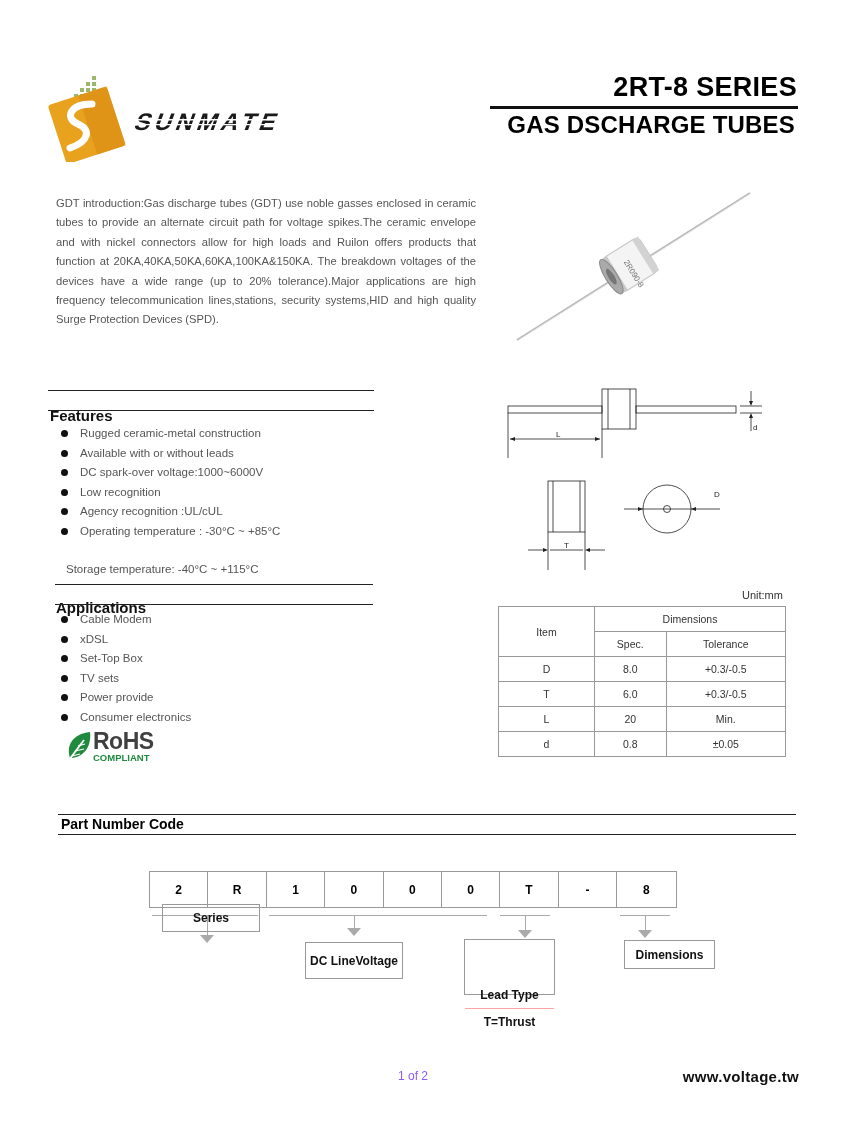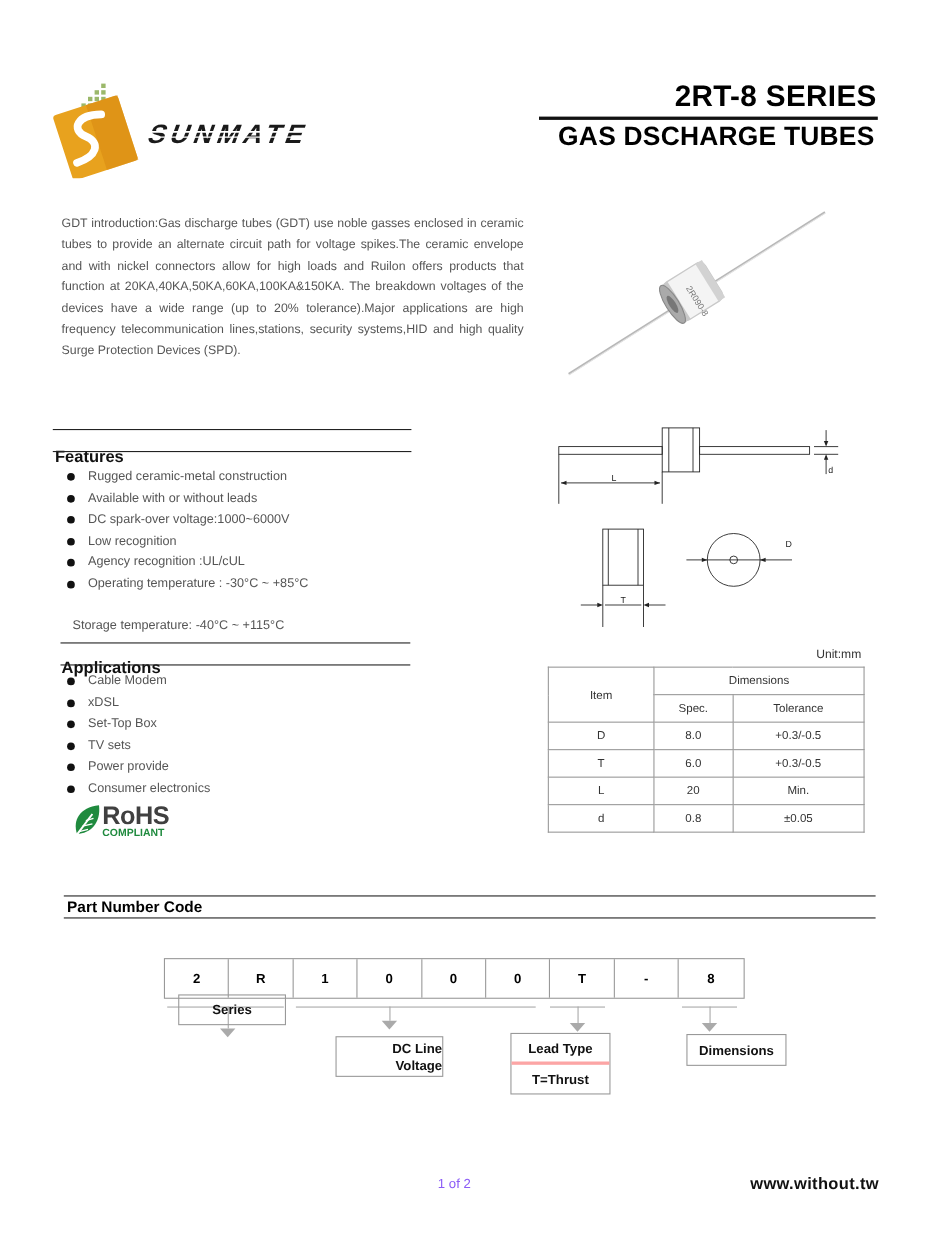--- a/index.html
+++ b/index.html
@@ -252,26 +252,26 @@
 <div class="abs bracket" style="left:500px; top:915px; width:50px;"></div>
 <div class="abs stem" style="left:525px; top:915px; height:15px;"></div>
 <div class="abs arrow" style="left:518px; top:930px;"></div>
 
 <div class="abs bracket" style="left:620px; top:915px; width:50px;"></div>
 <div class="abs stem" style="left:645px; top:915px; height:15px;"></div>
 <div class="abs arrow" style="left:638px; top:930px;"></div>
 
 <div class="abs label-box" style="left:162px; top:904px; width:98px; height:28px;">Series</div>
 
-<div class="abs label-box" style="left:305px; top:942px; width:98px; height:37px; flex-direction:column;align-items:flex-end;">
+<div class="abs label-box" style="left:305px; top:942px; width:98px; height:37px; flex-direction:row;">
   <span>DC Line</span>
   <span>Voltage</span>
 </div>
 
 <div class="abs" style="left:464px; top:939px; width:91px; height:56px; border:1px solid #999;">
-  <div class="label-box" style="border:none; border-bottom:3px solid #fca5a5; height:28px;">Lead Type</div>
+  <div class="label-box" style="border:none; border-bottom:1px solid #fca5a5; height:28px;margin-top:41px;">Lead Type</div>
   <div class="label-box" style="border:none; height:26px;">T=Thrust</div>
 </div>
 
 <div class="abs label-box" style="left:624px; top:940px; width:91px; height:29px;">Dimensions</div>
 
 <div class="abs page-num">1 of 2</div>
-<div class="abs site">www.without.tw</div>
+<div class="abs site">www.voltage.tw</div>
 
 </body></html>

